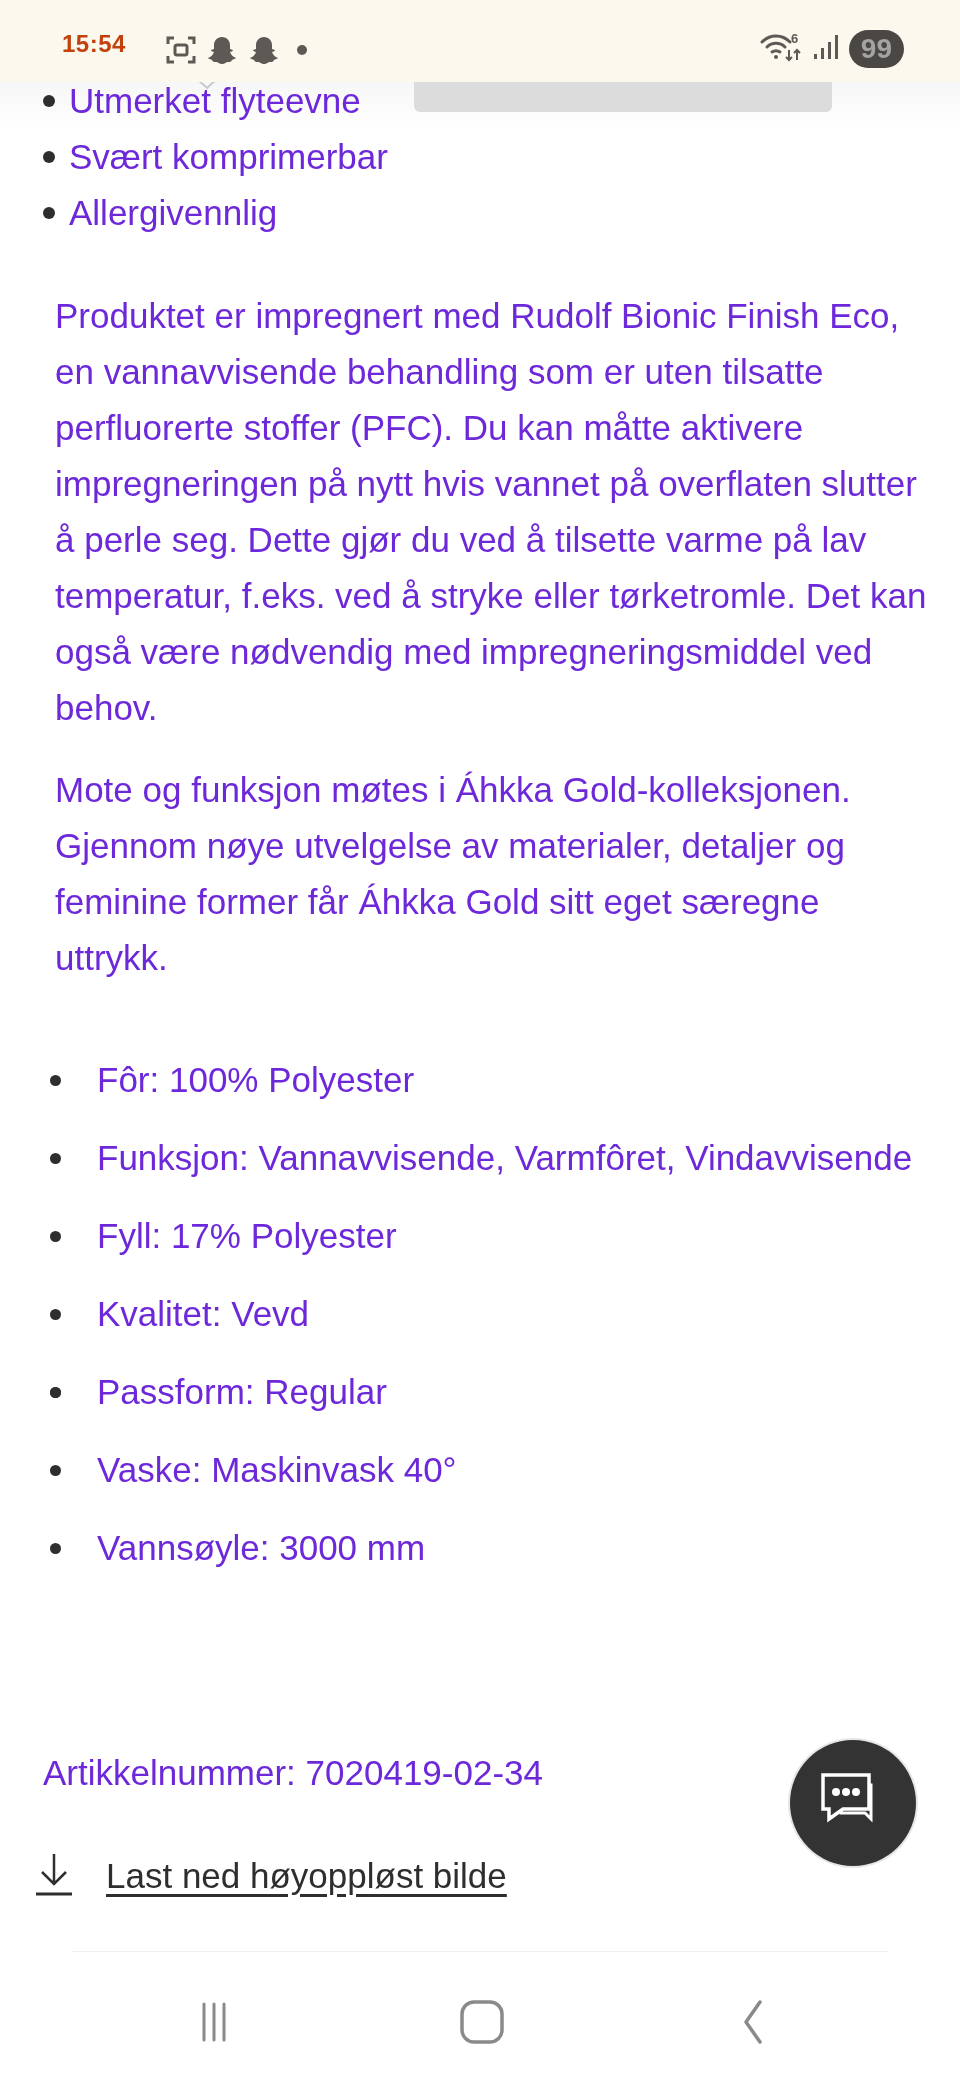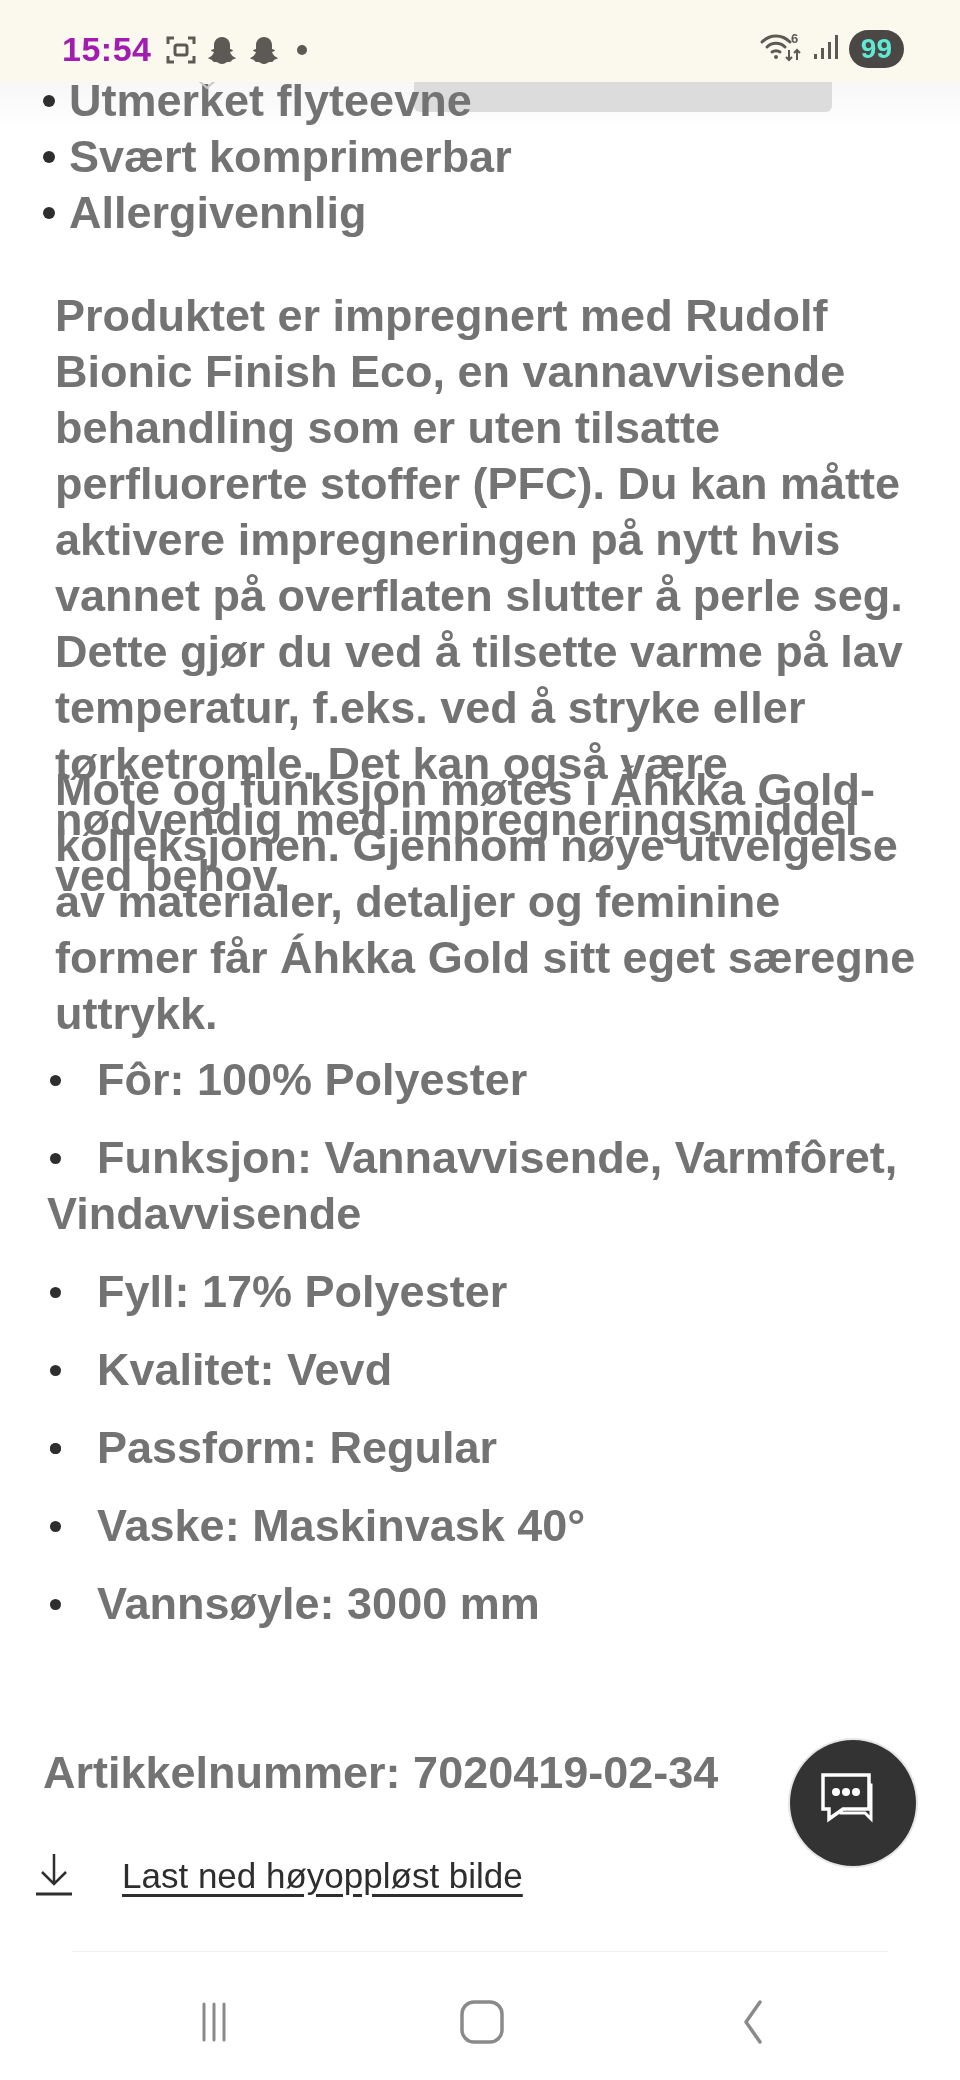--- a/index.html
+++ b/index.html
@@ -19,42 +19,42 @@
       position: absolute;
       left: 0; top: 0;
       width: 960px;
       height: 82px;
       background: #fbf9ee;
       z-index: 5;
     }
     .status-time {
       position: absolute;
       left: 62px; top: 30px;
-      font-size: 34px;
+      font-size: 24px;
       font-weight: bold;
-      color: #a21caf;
+      color: #c2410c;
       letter-spacing: 0.5px;
     }
     .status-icons-left {
       position: absolute;
       left: 166px; top: 34px;
       display: flex;
       align-items: center;
       gap: 10px;
     }
     .status-icons-right {
       position: absolute;
       right: 56px; top: 30px;
       display: flex;
       align-items: center;
       gap: 8px;
     }
     .battery-badge {
       background: #4a4744;
-      color: #5eead4;
+      color: #a3a3a3;
       font-weight: bold;
       font-size: 28px;
       border-radius: 20px;
       padding: 1px 12px;
       height: 36px;
       line-height: 36px;
     }
     .scroll-shadow {
       position: absolute;
       left: 0; top: 82px;
@@ -76,24 +76,24 @@
       width: 22px; height: 12px;
       z-index: 3;
     }
     .content {
       position: absolute;
       left: 0; top: 0;
       width: 960px;
       z-index: 2;
     }
     .text {
-      font-size: 45px;
+      font-size: 35px;
       line-height: 56px;
-      color: #737373;
-      font-weight: bold;
+      color: #6d28d9;
+      font-weight: normal;
     }
     .feature-list {
       position: absolute;
       left: 43px; top: 73px;
       margin: 0; padding: 0;
       list-style: none;
     }
     .feature-list li {
       height: 56px;
       display: flex;
@@ -146,21 +146,21 @@
       left: 34px; top: 1850px;
       display: flex;
       align-items: center;
       text-decoration: none;
       color: #2e2e2e;
     }
     .download-link .label {
       font-size: 35px;
       text-decoration: underline;
       text-underline-offset: 6px;
-      margin-left: 48px;
+      margin-left: 32px;
     }
     .chat-fab {
       position: absolute;
       left: 790px; top: 1740px;
       width: 126px; height: 126px;
       border-radius: 50%;
       background: #333333;
       box-shadow: 0 0 0 2px #e6e6e6;
       display: flex;
       align-items: center;

